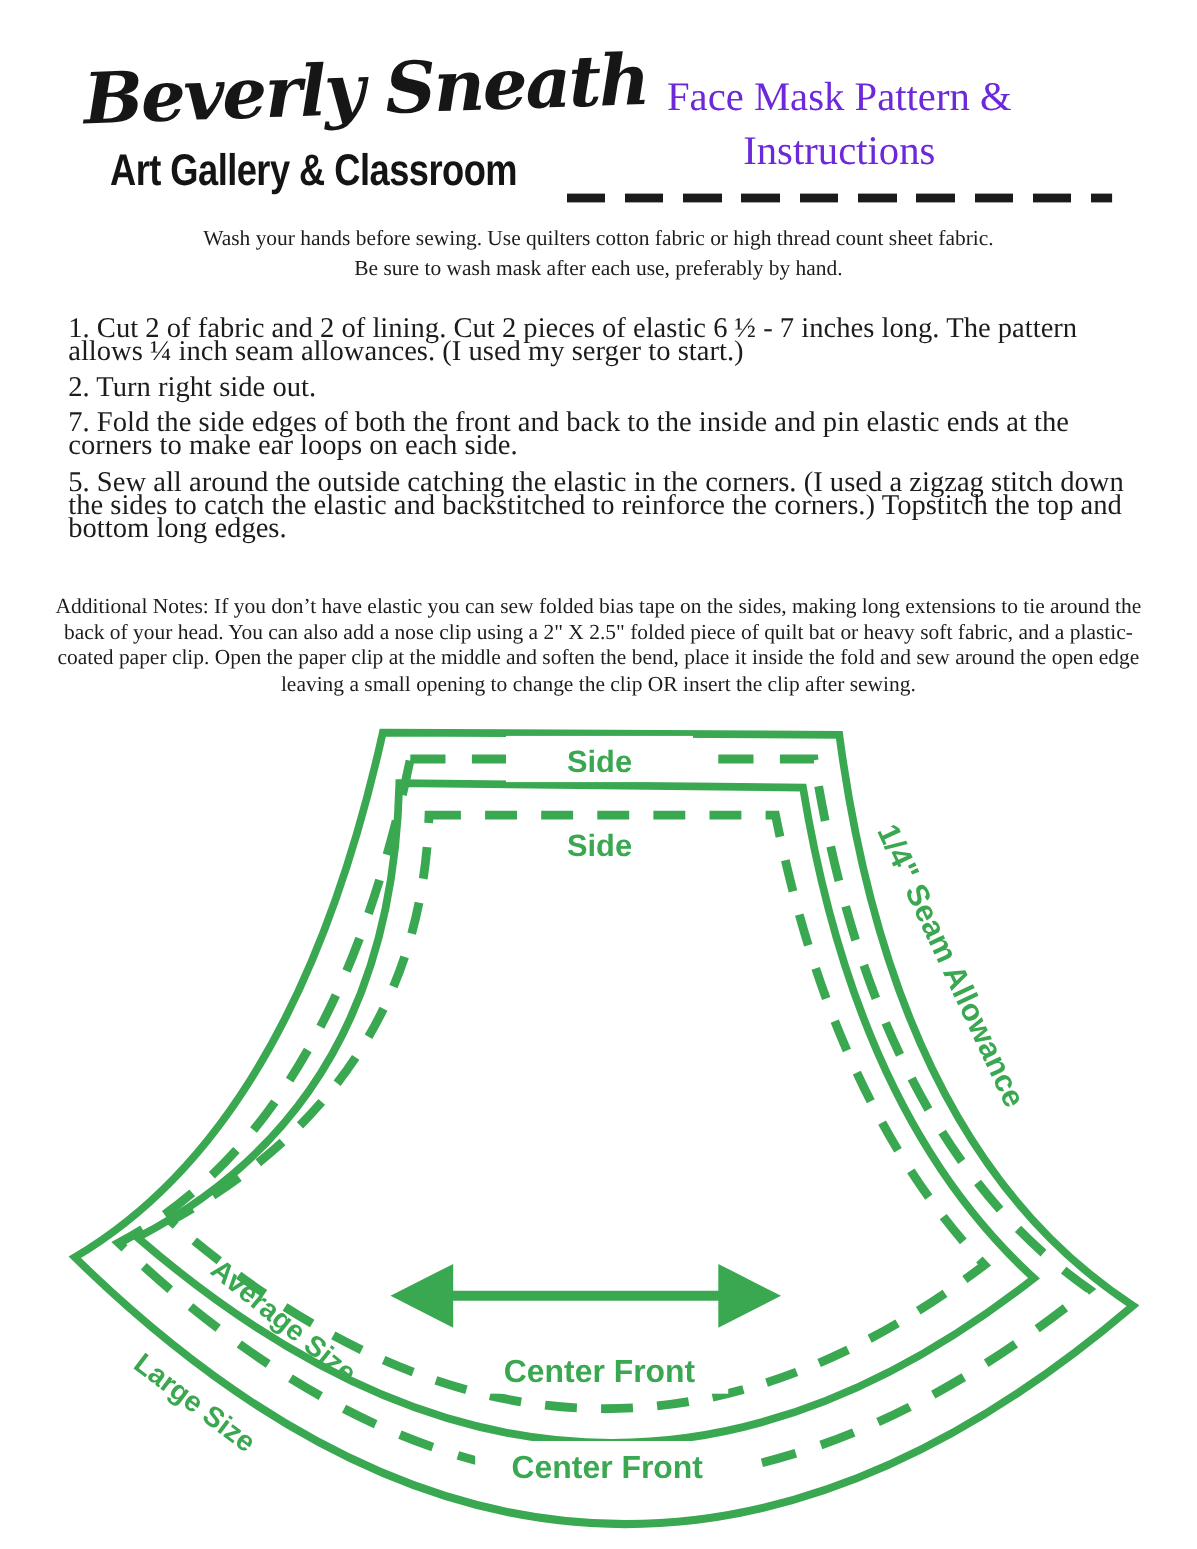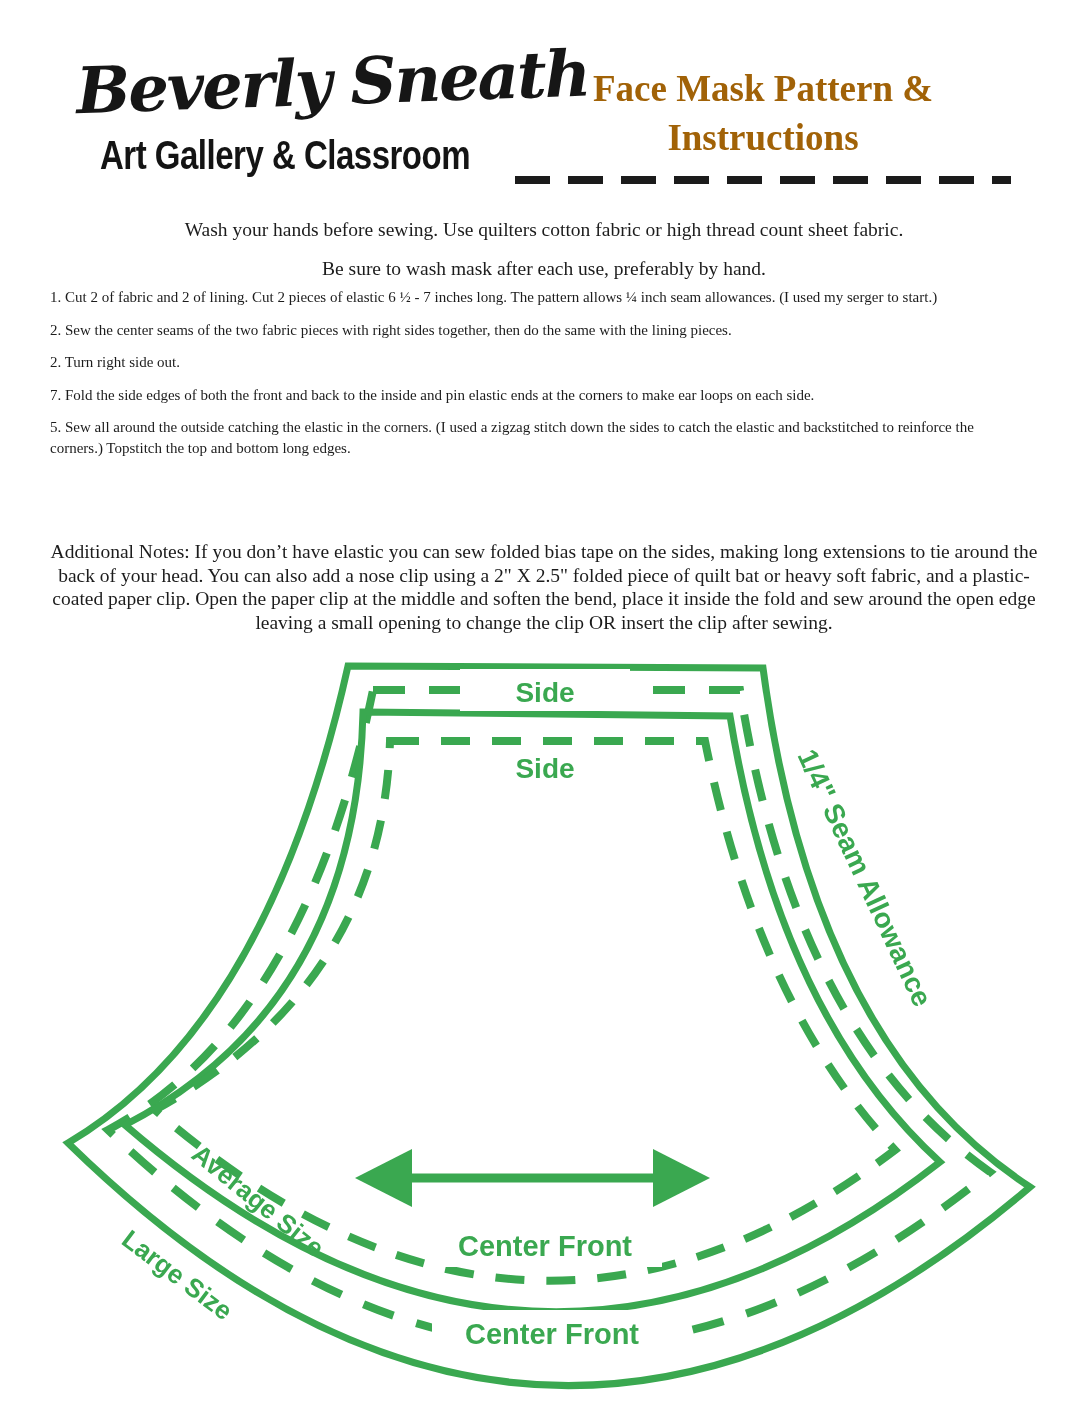--- a/index.html
+++ b/index.html
@@ -14,31 +14,31 @@
     font-style:italic;font-weight:700;font-size:64px;line-height:92px;
     letter-spacing:-2px;transform:rotate(-2deg);color:#161616;white-space:nowrap;
   }
   .logo-sub{
     font-family:"Liberation Sans","DejaVu Sans",sans-serif;
     font-weight:700;font-size:33px;letter-spacing:-0.5px;
     transform:scaleY(1.22);transform-origin:top center;
     margin-top:2px;color:#141414;white-space:nowrap;
   }
   .title-block{position:absolute;left:515px;top:64px;width:496px;text-align:center;}
-  .title-line{font-size:37px;line-height:49px;color:#a16207;font-weight:bold;}
+  .title-line{font-size:37px;line-height:49px;color:#6d28d9;}
   .title-dashes{
     margin-top:14px;height:8px;width:100%;
     background:repeating-linear-gradient(to right,#1b1b1b 0 35px,transparent 35px 53px);
   }
   
   .intro{position:absolute;left:0;top:203px;width:1088px;text-align:center;
     font-size:19.5px;line-height:22.5px;}
-  .intro p{margin:16px;}
+  .intro p{margin:4px;}
   
-  .steps{position:absolute;left:50px;top:287px;width:968px;font-size:15px;line-height:21px;}
+  .steps{position:absolute;left:62px;top:287px;width:968px;font-size:26px;line-height:21px;}
   .steps p{margin:0 0 11.5px 0;}
   
   .notes{position:absolute;left:50px;top:540px;width:988px;text-align:center;
     font-size:19.5px;line-height:23.5px;}
   .notes p{margin:0;text-align:center;}
   
   .diagram{position:absolute;left:40px;top:645px;width:1010px;height:763px;}
   .pat-solid{fill:none;stroke:#3aa850;stroke-width:7;stroke-linejoin:miter;}
   .pat-dash{fill:none;stroke:#3aa850;stroke-width:8;stroke-dasharray:32 24;stroke-linecap:butt;}
   .pat-dash2{fill:none;stroke:#3aa850;stroke-width:8;stroke-dasharray:29 22;stroke-linecap:butt;}
@@ -69,21 +69,20 @@
     <div class="title-dashes"></div>
   </div>
 
   <div class="intro">
     <p>Wash your hands before sewing. Use quilters cotton fabric or high thread count sheet fabric.</p>
     <p>Be sure to wash mask after each use, preferably by hand.</p>
   </div>
 
   <div class="steps">
     <p>1.  Cut 2 of fabric and 2 of lining.  Cut 2 pieces of elastic 6 ½ - 7 inches long. The pattern allows ¼ inch seam allowances. (I used my serger to start.)</p>
-    <p>2. Sew the center seams of the two fabric pieces with right sides together, then do the same with the lining pieces.</p>
     <p>2. Turn right side out.</p>
     <p>7. Fold the side edges of both the front and back to the inside and pin elastic ends at the corners to make ear loops on each side.</p>
     <p>5. Sew all around the outside catching the elastic in the corners. (I used a zigzag stitch down the sides to catch the elastic and backstitched to reinforce the corners.) Topstitch the top and bottom long edges.</p>
   </div>
 
   <div class="notes">
     <p>Additional Notes: If you don’t have elastic you can sew folded bias tape on the sides, making long extensions to tie around the back of your head. You can also add a nose clip using a 2" X 2.5" folded piece of quilt bat or heavy soft fabric, and a plastic-coated paper clip. Open the paper clip at the middle and soften the bend, place it inside the fold and sew around the open edge leaving a small opening to change the clip OR insert the clip after sewing.</p>
   </div>
 
   <svg class="diagram" viewBox="0 0 1010 763">

